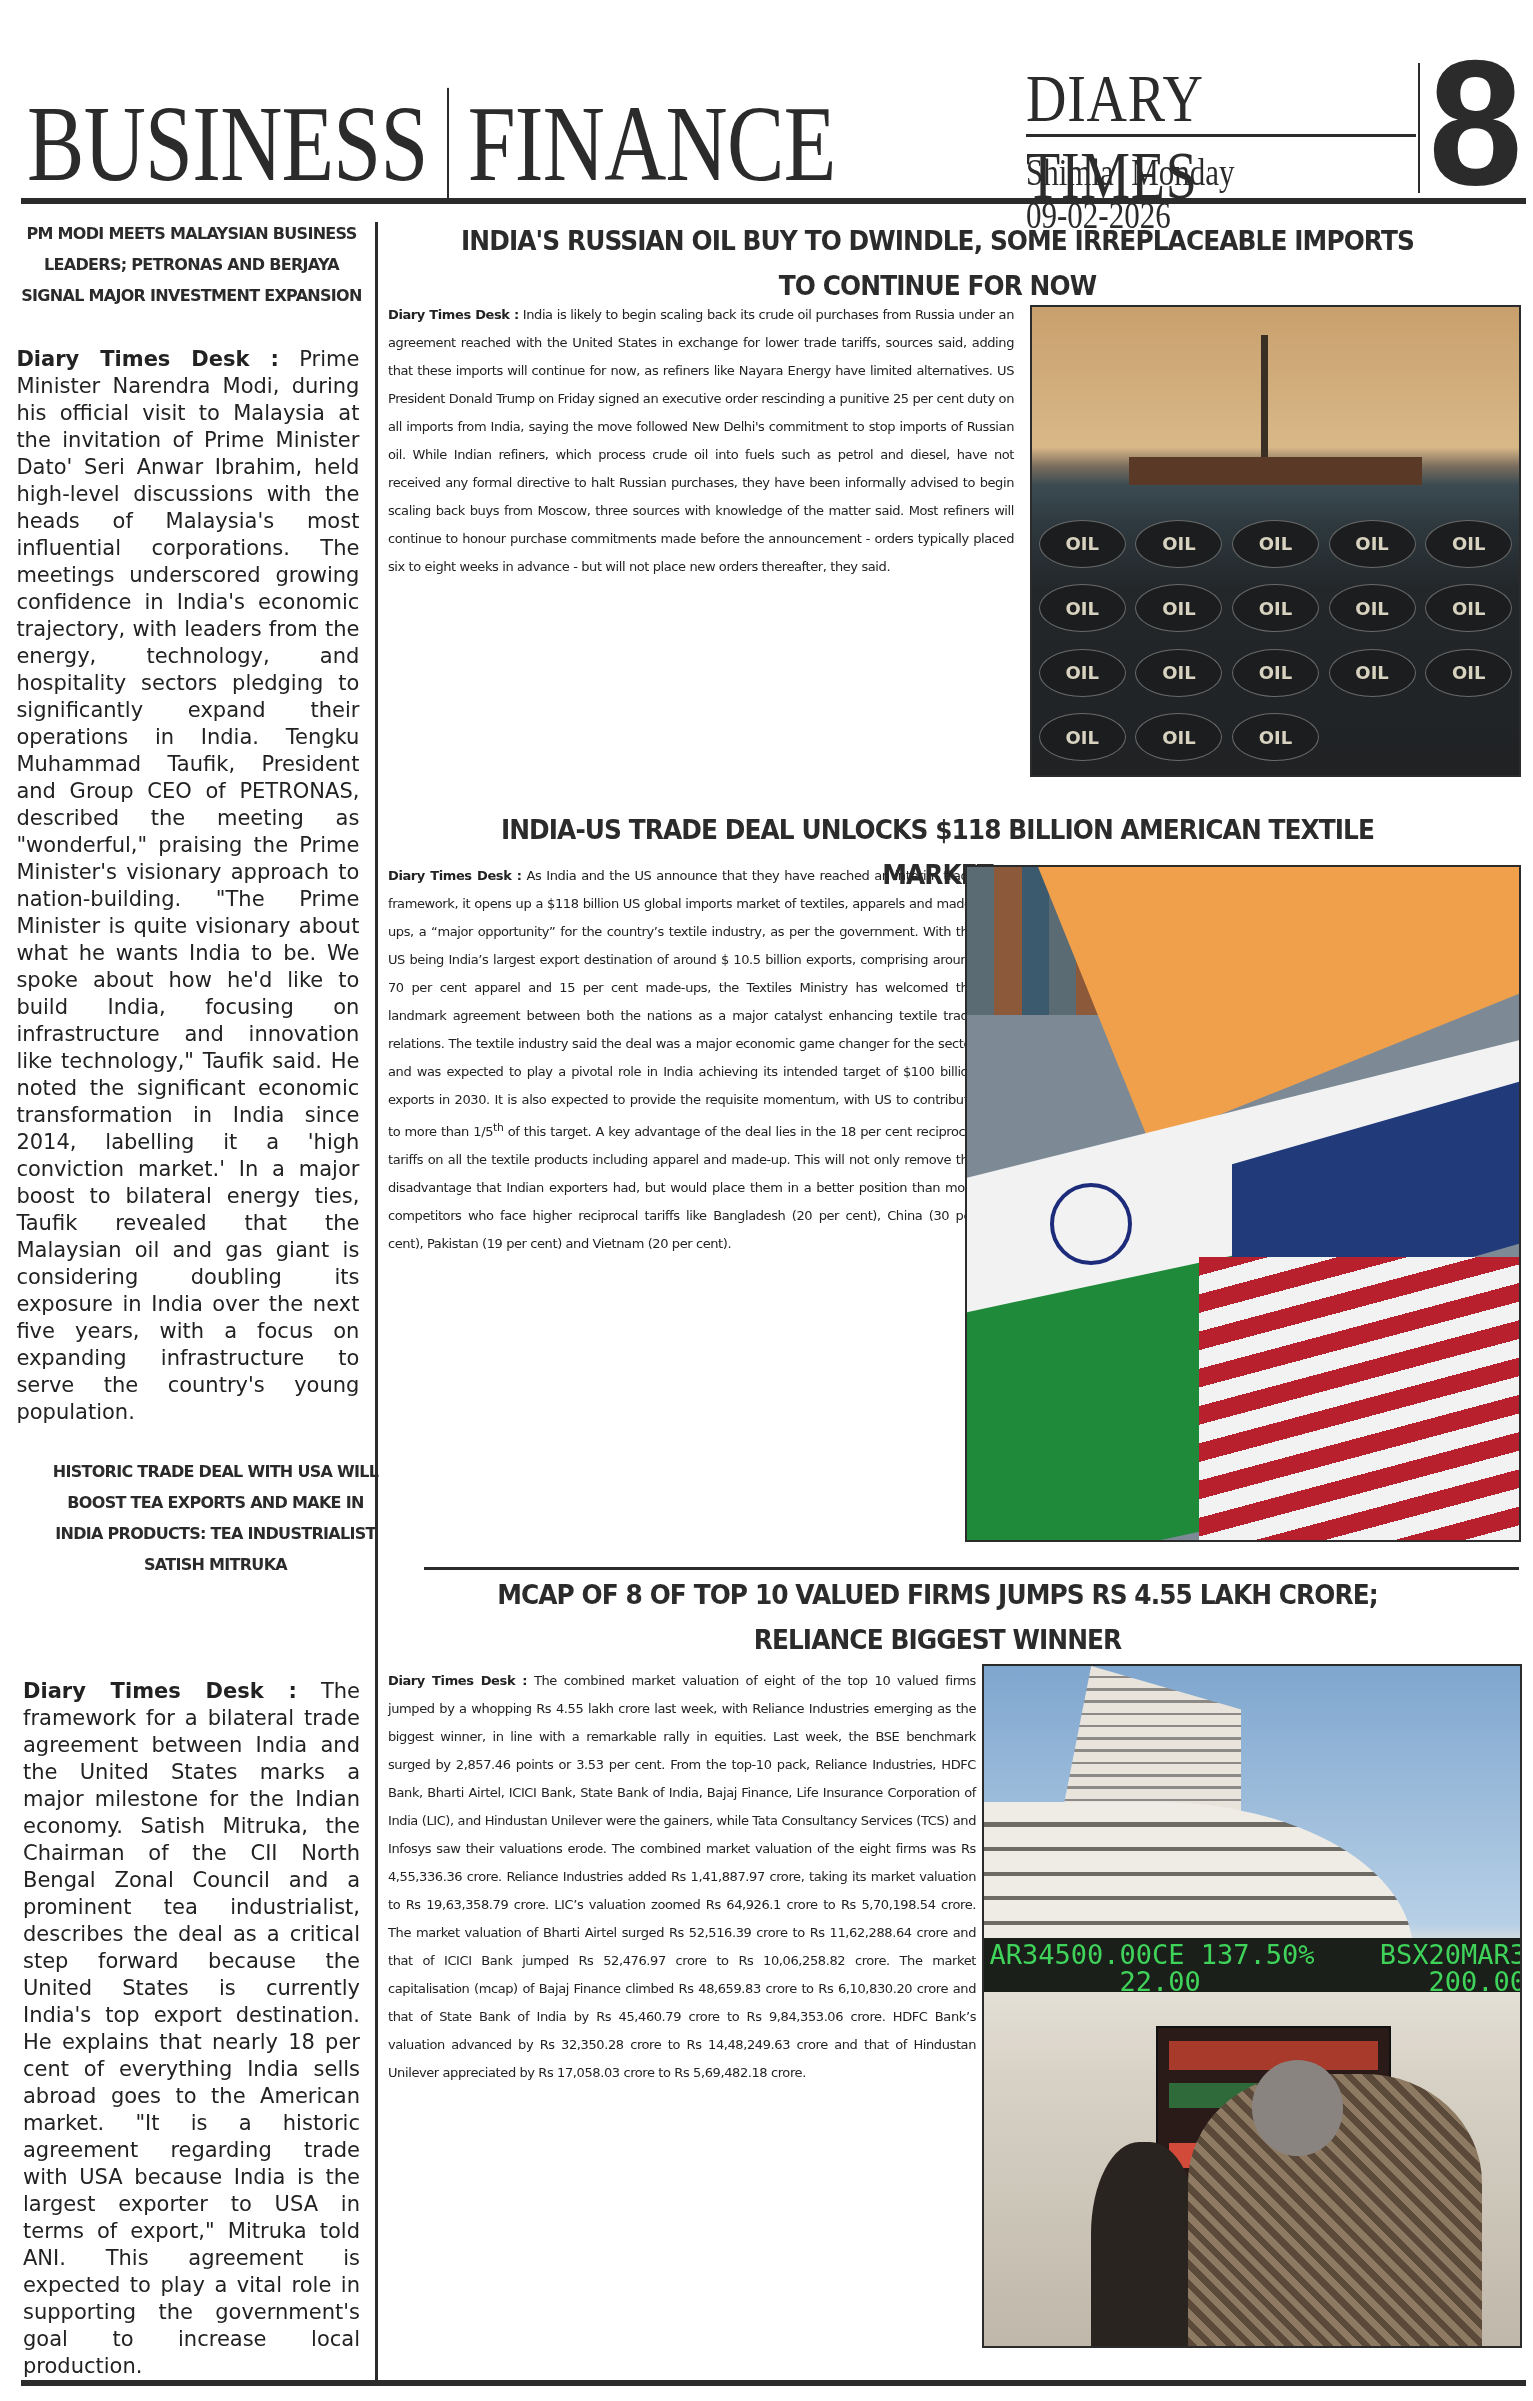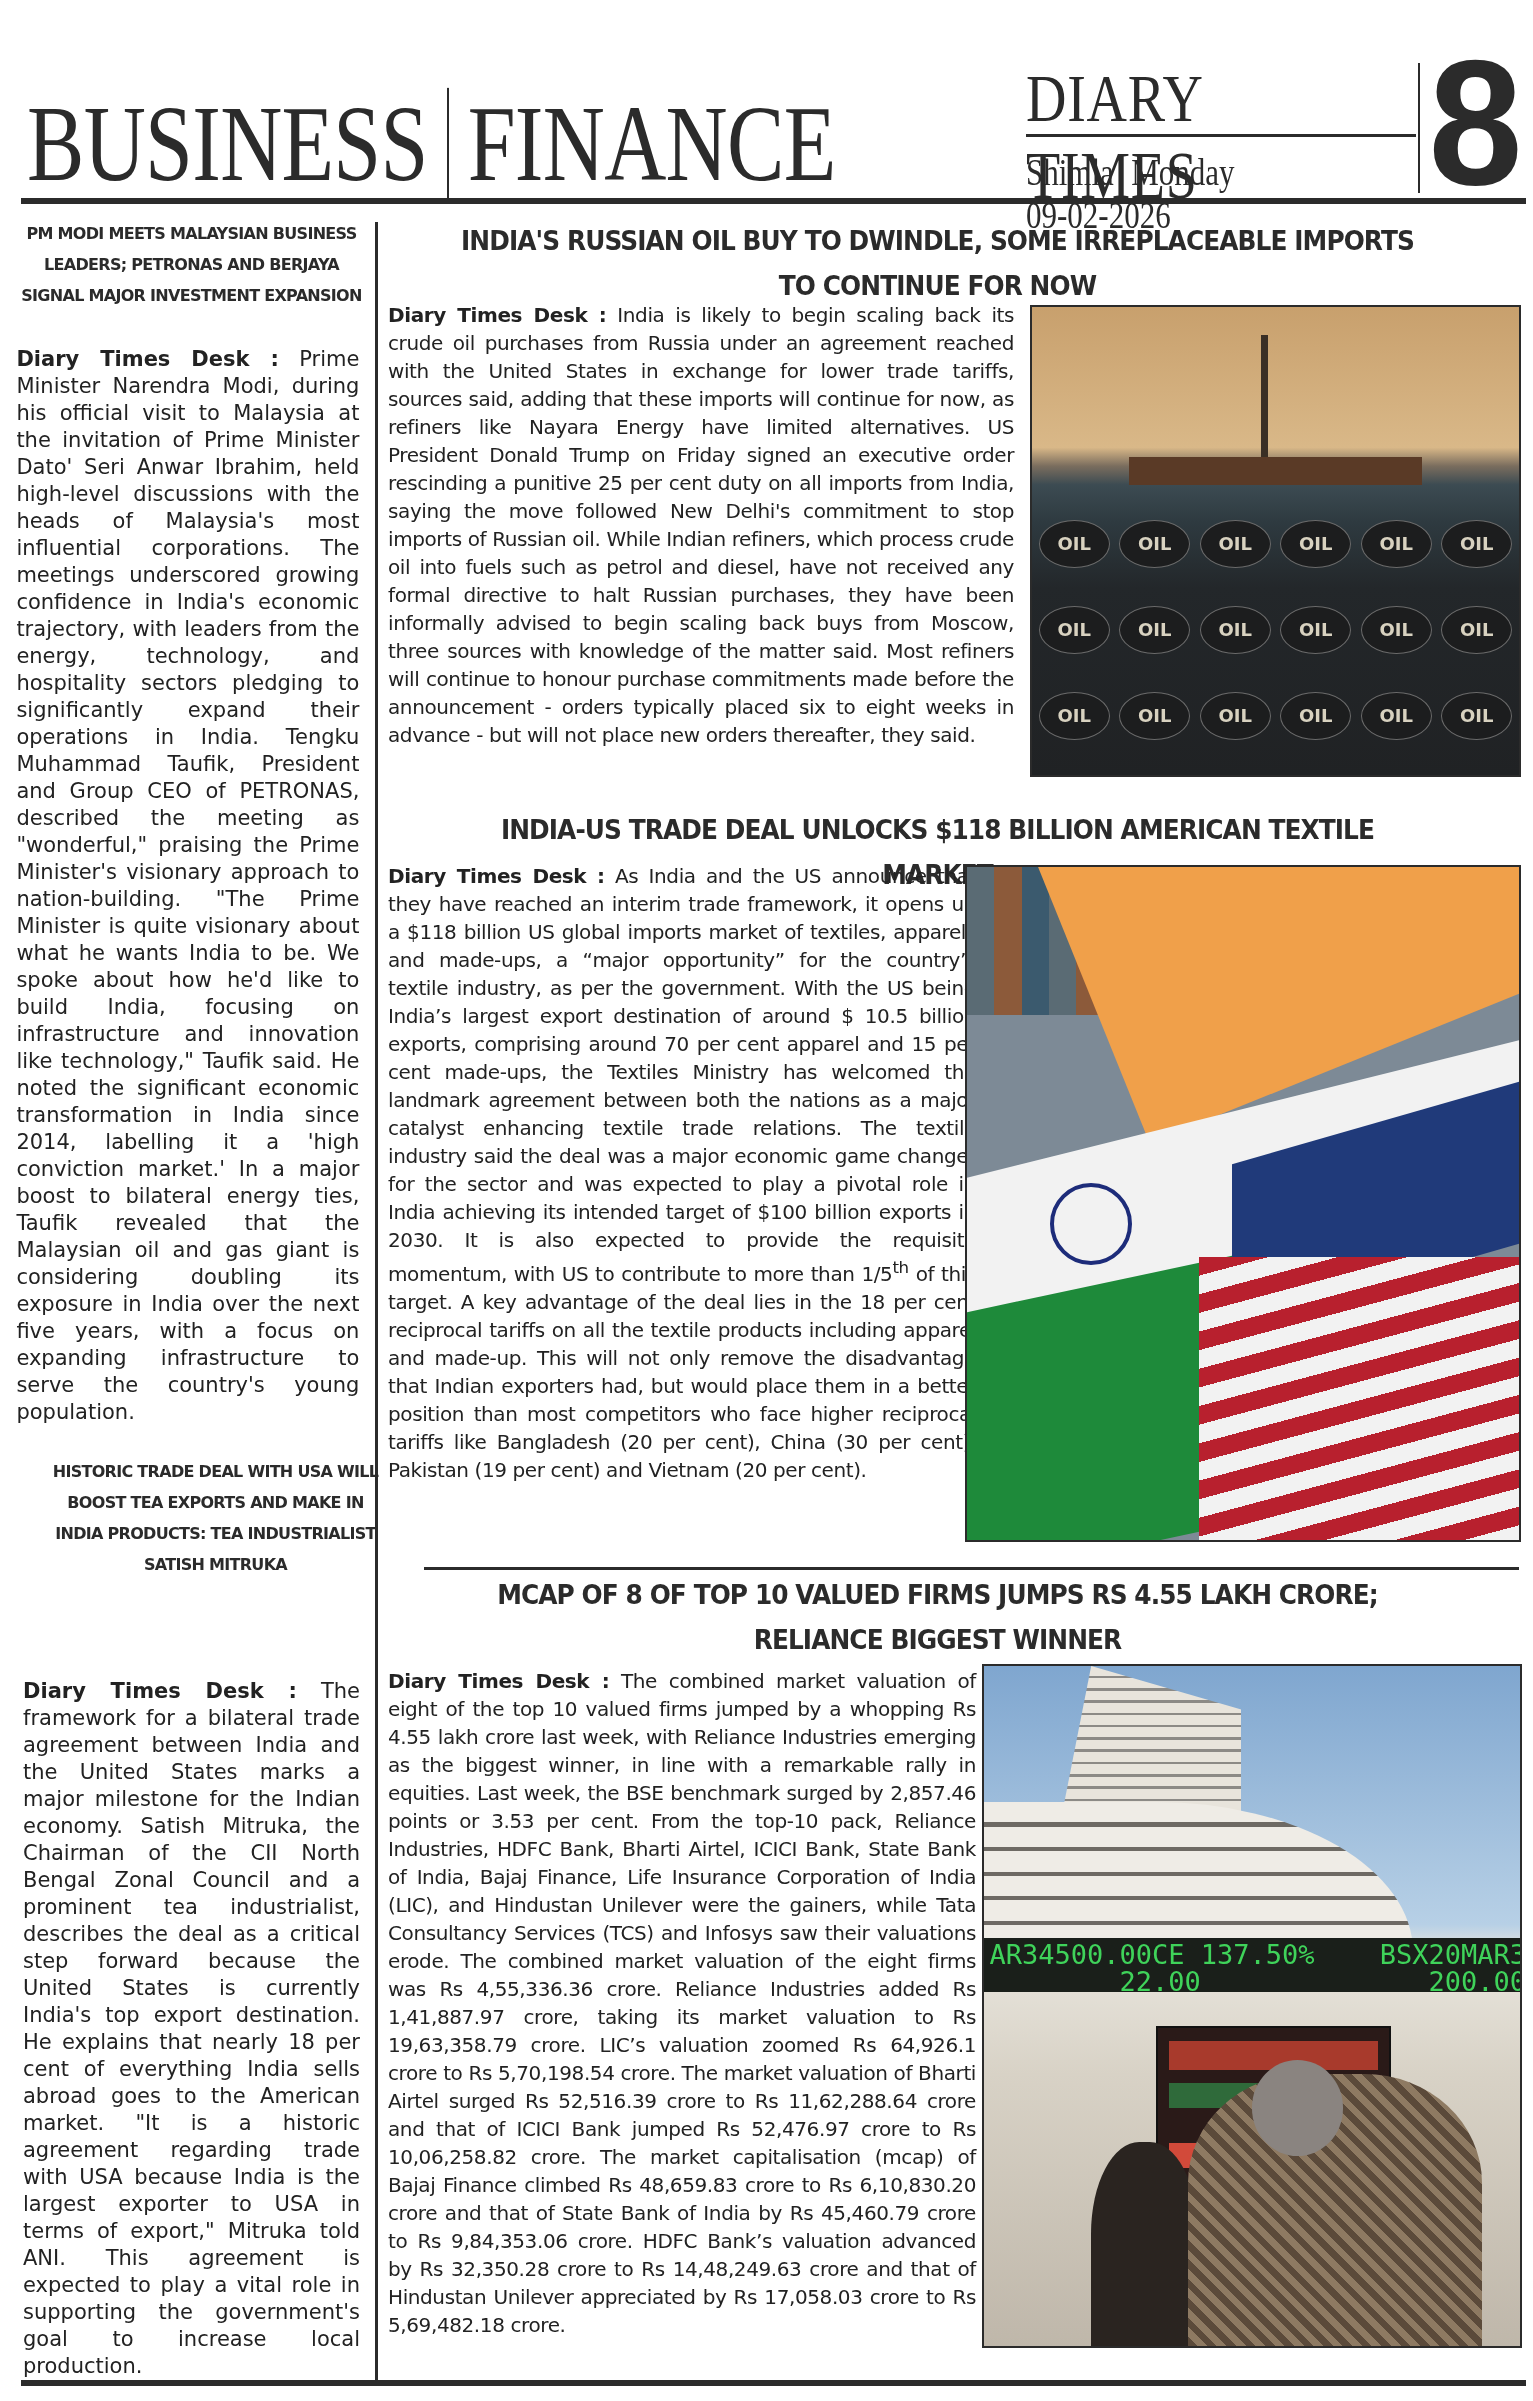--- a/index.html
+++ b/index.html
@@ -43,29 +43,29 @@
     }
     .desk { font-weight: 700; }
     .col-rule { position: absolute; background: #2b2b2b; }
 
     
     .left-col .headline { font-size: 16px; line-height: 31px; letter-spacing: -0.7px; }
     .left-col .body-text { font-size: 21px; line-height: 27px; }
 
     
     .main .headline { font-size: 27px; line-height: 45px; letter-spacing: -1px; transform: scaleX(0.92); transform-origin: center top; }
-    .main .body-text { font-size: 20px; line-height: 28px; letter-spacing: -0.4px; }
+    .main .body-text { font-size: 13px; line-height: 28px; letter-spacing: -0.4px; }
 
     .photo { position: absolute; border: 2.7px solid #2b2b2b; overflow: hidden; }
 
     
     .oil-photo { background: linear-gradient(180deg, #c8a06d 0%, #d9b888 30%, #7a6d5e 34%, #3c4b52 38%, #2e3a40 46%, #23272a 60%, #202224 100%); }
     .oil-photo .mast { position: absolute; left: 47%; top: 6%; width: 6.8px; height: 28%; background: #3a2f25; }
     .oil-photo .deck { position: absolute; left: 20%; right: 20%; top: 32%; height: 6%; background: #5a3a26; }
-    .oil-photo .barrels { position: absolute; left: 0; right: 0; top: 44%; bottom: 0; display: grid; grid-template-columns: repeat(6, 1fr); gap: 9.6px; padding: 6.8px; }
+    .oil-photo .barrels { position: absolute; left: 0; right: 0; top: 44%; bottom: 0; display: grid; grid-template-columns: repeat(5, 1fr); gap: 9.6px; padding: 6.8px; }
     .oil-photo .barrel { border-radius: 50%; border: 1.4px solid #6a6a6a; background: #1c1d1e; display: flex; align-items: center; justify-content: center; color: #d8d2c0; font-weight: 700; font-size: 18px; font-family: "DejaVu Sans", sans-serif; height: 48px; }
 
     
     .flag-photo { background: #7d8a96; }
     .flag-photo .saffron { position: absolute; left: 8%; top: -10%; width: 120%; height: 55%; background: #f0a04a; transform: rotate(-22deg); transform-origin: left top; }
     .flag-photo .white { position: absolute; left: 0; top: 36%; width: 100%; height: 30%; background: #f2f2f2; transform: skewY(-14deg); }
     .flag-photo .green { position: absolute; left: 0; top: 62%; width: 48%; height: 40%; background: #1e8a3a; transform: skewY(-12deg); }
     .flag-photo .chakra { position: absolute; left: 15%; top: 47%; width: 82px; height: 82px; border-radius: 50%; border: 4.1px solid #1d2c7a; }
     .flag-photo .us-blue { position: absolute; left: 48%; top: 38%; width: 52%; height: 24%; background: #203a7a; transform: skewY(-16deg); }
     .flag-photo .stripes { position: absolute; left: 42%; top: 58%; width: 60%; height: 42%; background: repeating-linear-gradient(165deg, #b8202e 0 18px, #f2f2f2 18px 36px); }

